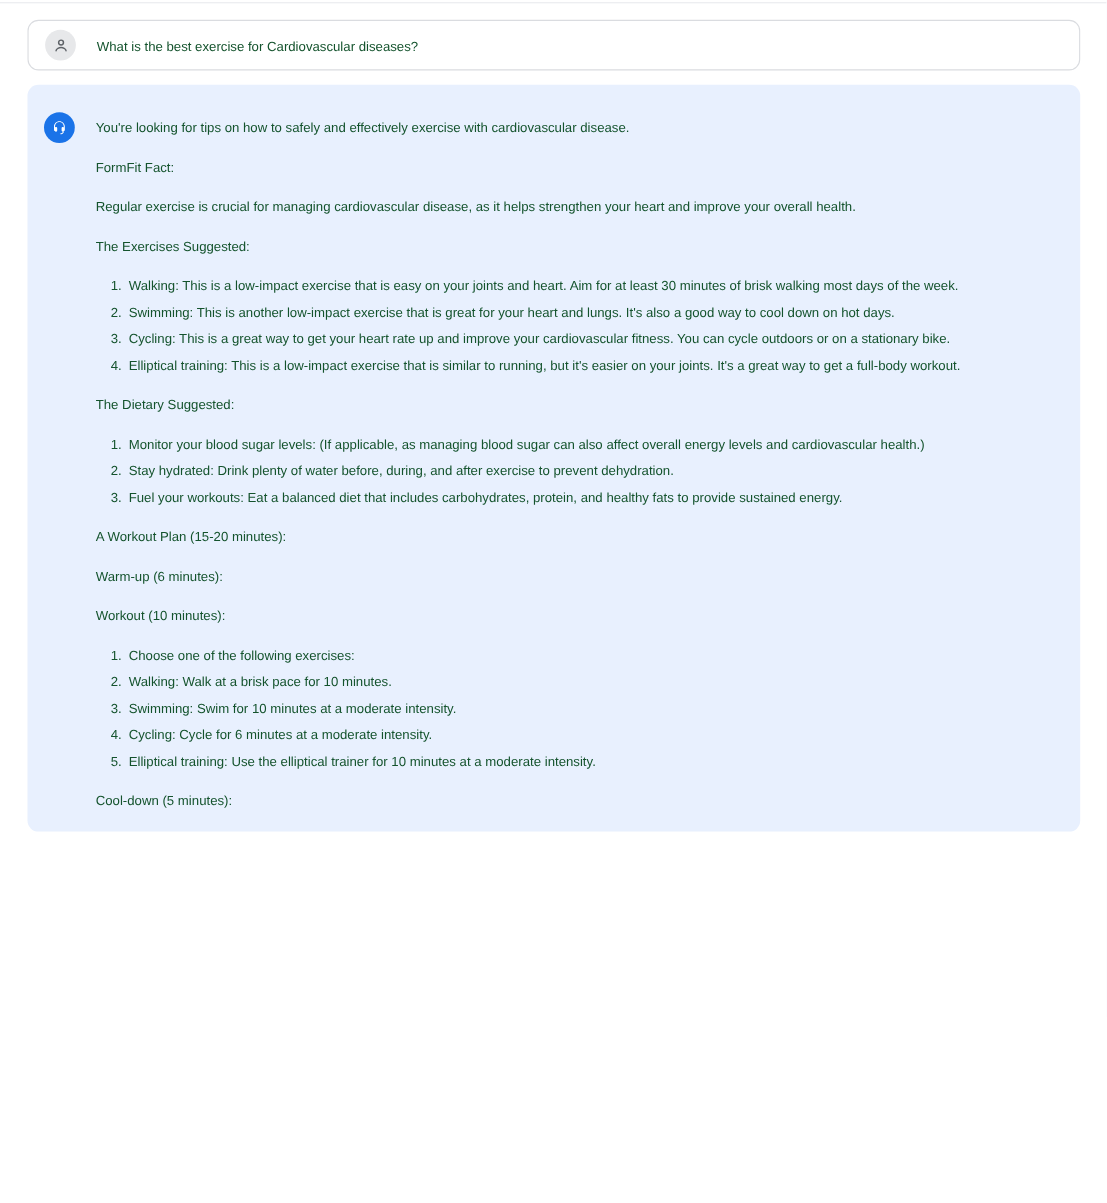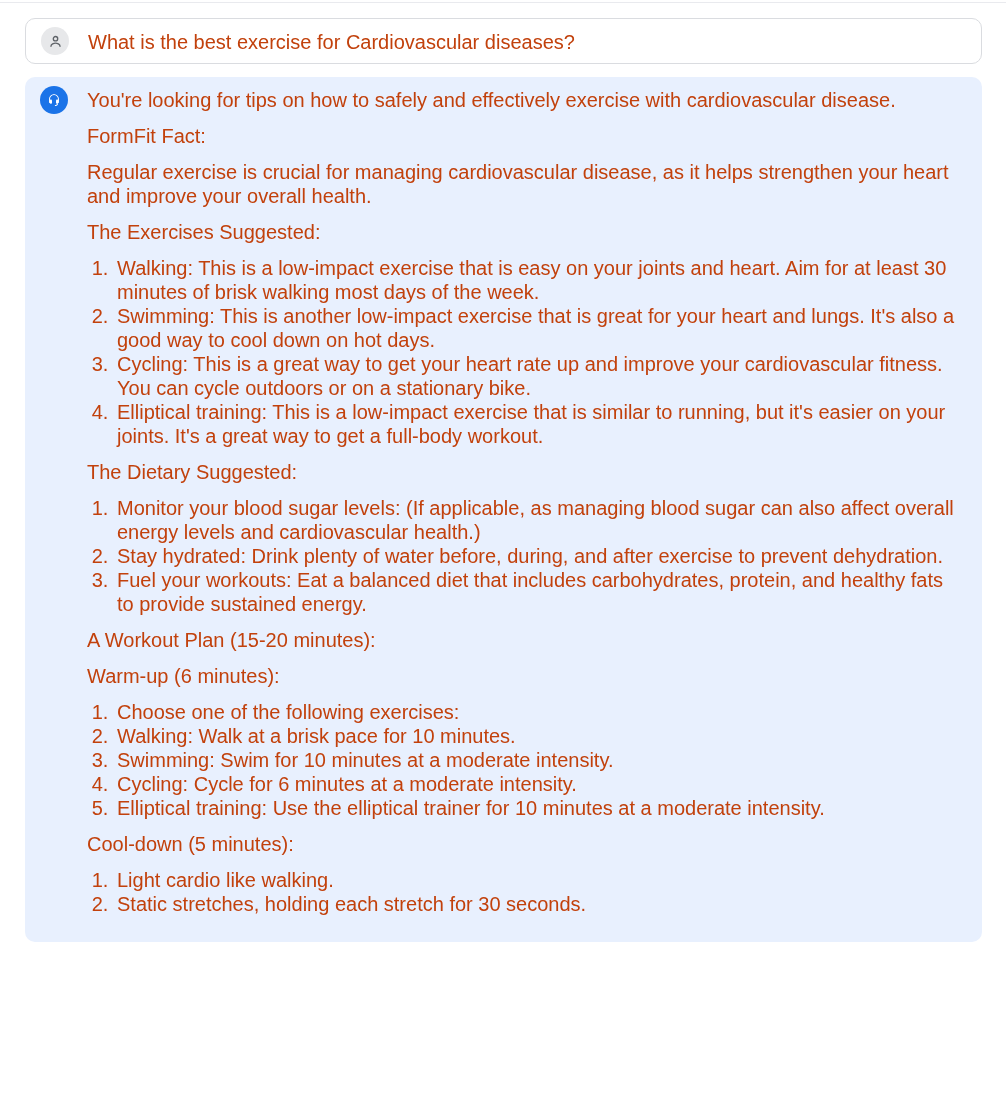--- a/index.html
+++ b/index.html
@@ -31,40 +31,40 @@
   }
   .msg-user {
     background: #ffffff;
     border: 1px solid #dadce0;
     padding: 8px 20px 8px 15px;
     min-height: 45px;
     align-items: center;
   }
   .msg-assistant {
     background: #e8f0fe;
-    padding: 8px 24px 14px 15px;
+    padding: 24px 24px 14px 15px;
     margin-top: 13px;
   }
   .avatar {
     flex: 0 0 28px;
     width: 28px;
     height: 28px;
     border-radius: 50%;
     display: flex;
     align-items: center;
     justify-content: center;
     margin-right: 19px;
   }
   .avatar-user { background: #e7e8ea; }
   .avatar-assistant { background: #1a73e8; margin-top: 1px; }
   .msg-content {
     flex: 1 1 auto;
-    font-size: 20px;
+    font-size: 12px;
     line-height: 24px;
-    color: #c2410c;
+    color: #14532d;
     min-width: 0;
   }
   .msg-user .msg-content {
     line-height: 20px;
     padding-top: 1px;
   }
   .msg-content p {
     margin: 12px 0;
     white-space: pre-line;
   }
@@ -122,28 +122,25 @@
           <li>Elliptical training: This is a low-impact exercise that is similar to running, but it's easier on your joints. It's a great way to get a full-body workout.</li>
         </ol>
         <p>The Dietary Suggested:</p>
         <ol>
           <li>Monitor your blood sugar levels: (If applicable, as managing blood sugar can also affect overall energy levels and cardiovascular health.)</li>
           <li>Stay hydrated: Drink plenty of water before, during, and after exercise to prevent dehydration.</li>
           <li>Fuel your workouts: Eat a balanced diet that includes carbohydrates, protein, and healthy fats to provide sustained energy.</li>
         </ol>
         <p>A Workout Plan (15-20 minutes):</p>
         <p>Warm-up (6 minutes):</p>
+        <p>Workout (10 minutes):</p>
         <ol>
           <li>Choose one of the following exercises:</li>
           <li>Walking: Walk at a brisk pace for 10 minutes.</li>
           <li>Swimming: Swim for 10 minutes at a moderate intensity.</li>
           <li>Cycling: Cycle for 6 minutes at a moderate intensity.</li>
           <li>Elliptical training: Use the elliptical trainer for 10 minutes at a moderate intensity.</li>
         </ol>
         <p>Cool-down (5 minutes):</p>
-        <ol>
-          <li>Light cardio like walking.</li>
-          <li>Static stretches, holding each stretch for 30 seconds.</li>
-        </ol>
       </div>
   </div>
 
 </div>
 
 </body></html>

